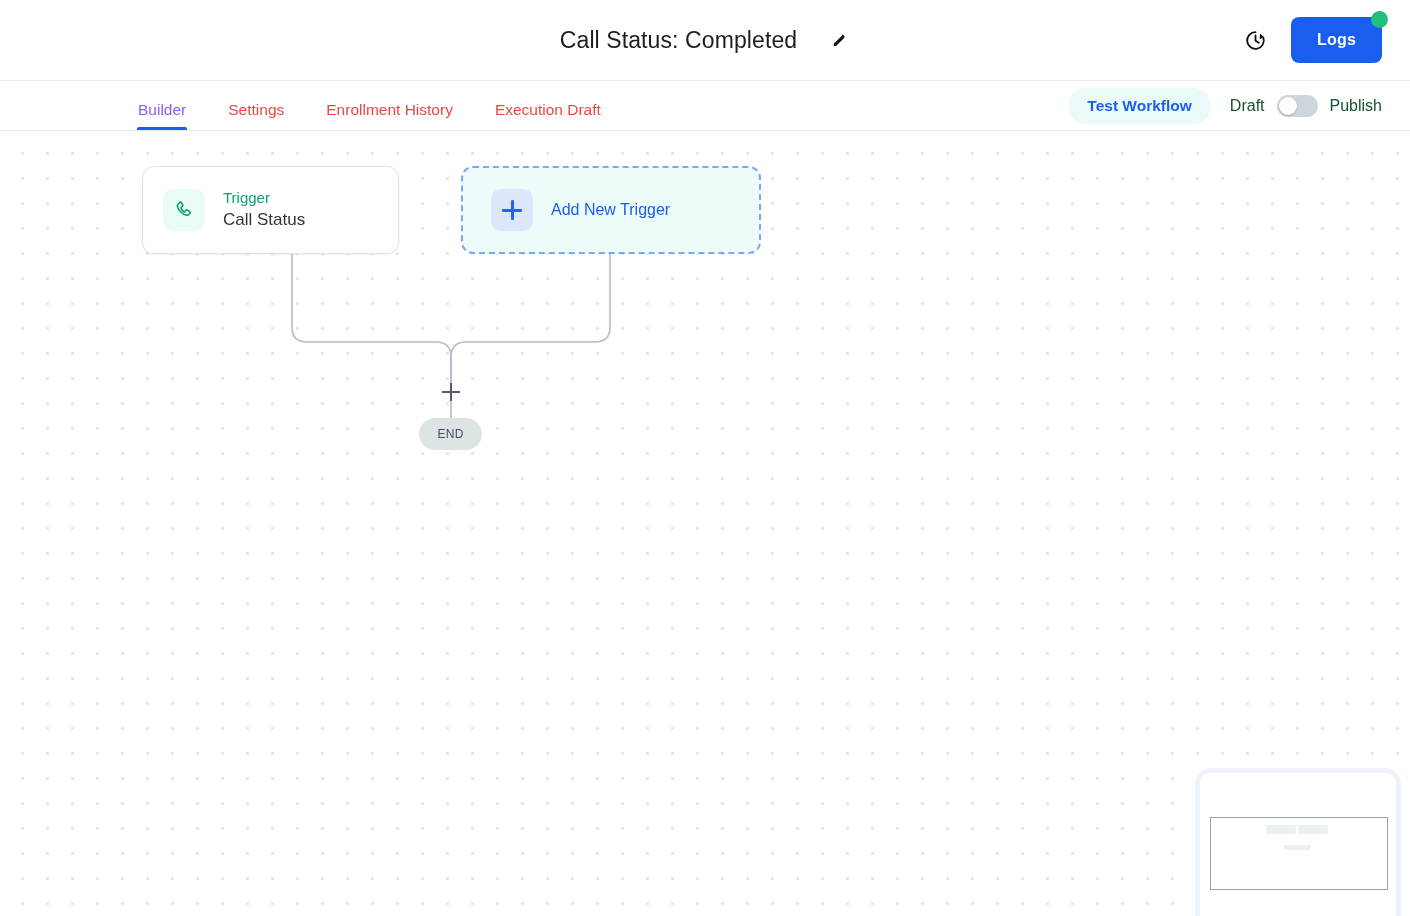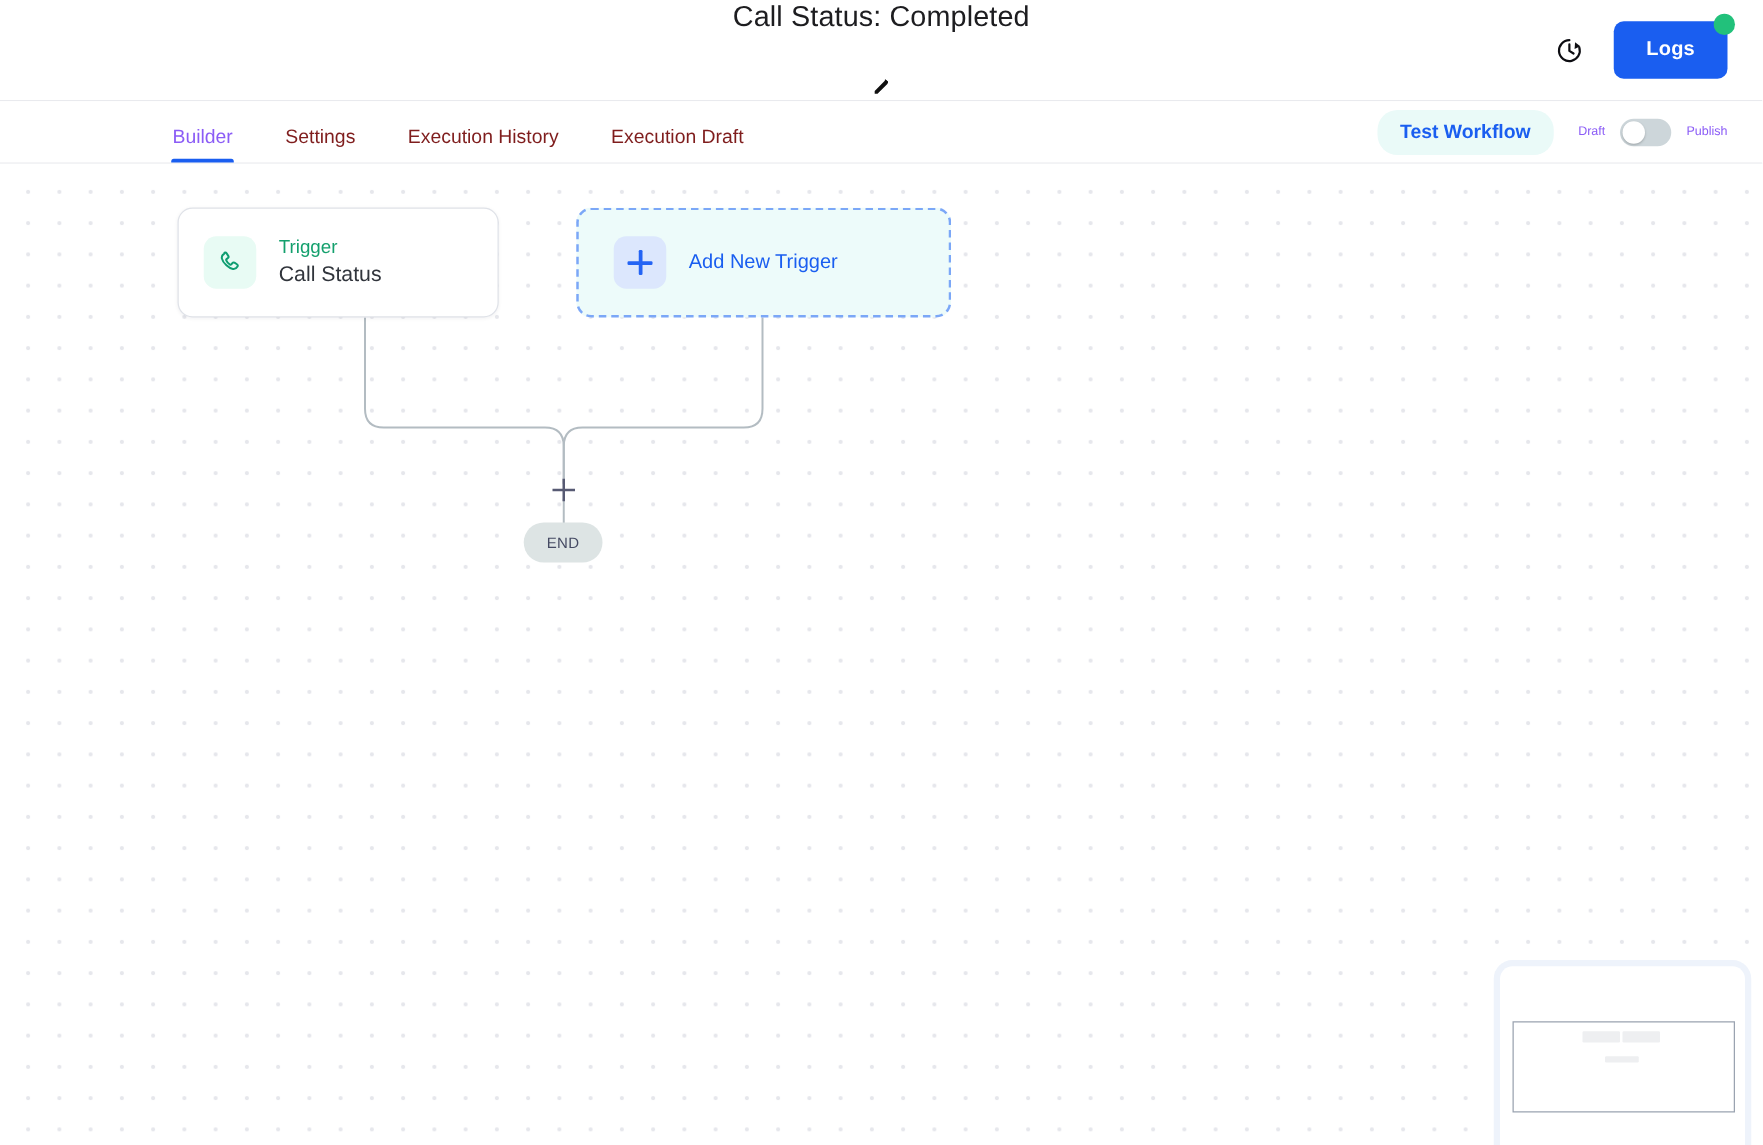--- a/index.html
+++ b/index.html
@@ -32,21 +32,20 @@
     align-items: center;
   }
 
   .header-title-wrap {
     position: absolute;
     left: 0; right: 0;
     display: flex;
     align-items: center;
     justify-content: center;
     gap: 31px;
-    flex-direction: column;
   }
 
   .page-title {
     font-size: 23px;
     color: #1d1d20;
     font-weight: 400;
     letter-spacing: 0.1px;
     white-space: nowrap;
   }
 
@@ -117,21 +116,21 @@
     bottom: 0;
     display: flex;
     align-items: flex-end;
     gap: 42px;
     height: 100%;
   }
 
   .tab {
     position: relative;
     font-size: 15.5px;
-    color: #7f1d1d;
+    color: #ef4444;
     padding-bottom: 13px;
     cursor: pointer;
     white-space: nowrap;
     line-height: 1;
   }
 
   .tab.active { color: #8b5cf6; font-weight: 400; }
 
   .tab.active::after {
     content: "";
@@ -166,22 +165,22 @@
     white-space: nowrap;
   }
 
   .publish-group {
     display: flex;
     align-items: center;
     gap: 12px;
   }
 
   .publish-label {
-    font-size: 10px;
-    color: #8b5cf6;
+    font-size: 16px;
+    color: #14532d;
     white-space: nowrap;
   }
 
   .toggle {
     width: 41px;
     height: 22px;
     border-radius: 11px;
     background: #cdd6da;
     position: relative;
     cursor: pointer;
@@ -396,21 +395,21 @@
         <span class="save-badge"></span>
       </span>
     </div>
   </div>
 
   <div class="tabbar">
 
     <div class="tabs">
       <div class="tab active">Builder</div>
       <div class="tab">Settings</div>
-      <div class="tab">Execution History</div>
+      <div class="tab">Enrollment History</div>
       <div class="tab">Execution Draft</div>
     </div>
 
     <div class="tabbar-right">
       <button class="test-workflow-btn">Test Workflow</button>
       <div class="publish-group">
         <span class="publish-label">Draft</span>
         <div class="toggle">
           <span class="toggle-knob"></span>
         </div>

